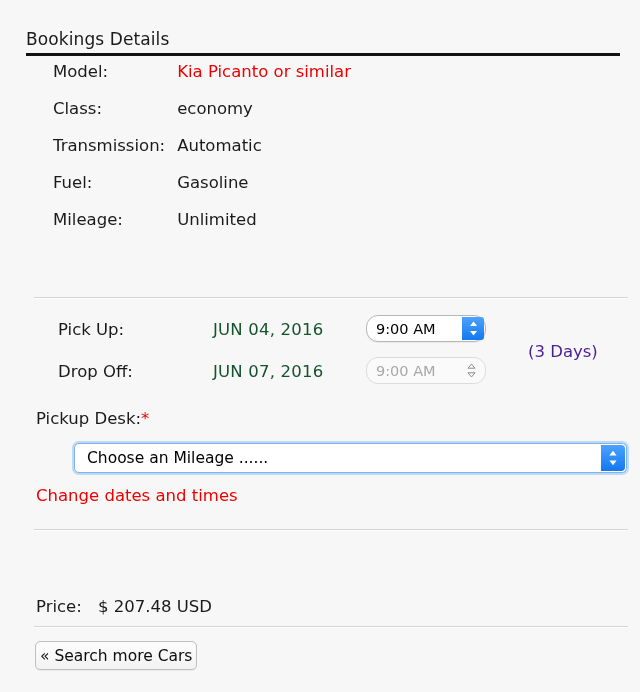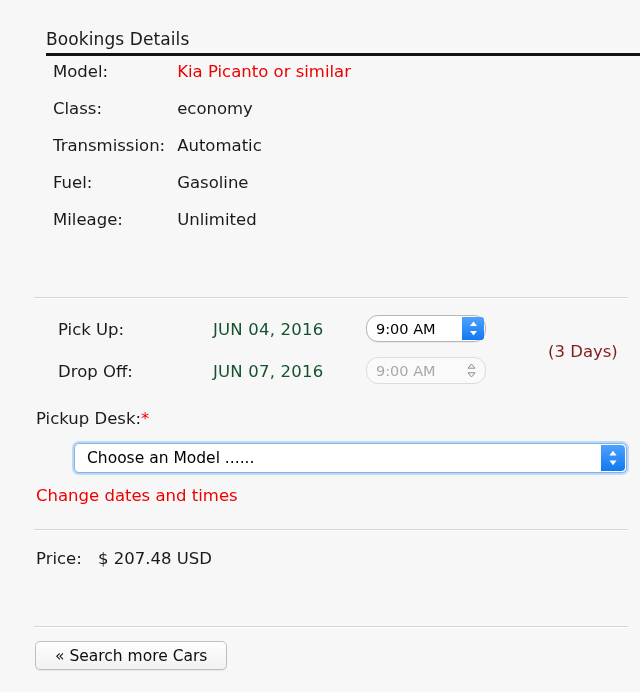--- a/index.html
+++ b/index.html
@@ -22,21 +22,21 @@
     top: 0;
     width: 618px;
     height: 692px;
     background: #f7f7f7;
     box-sizing: border-box;
   }
 
   
   .panel-header {
     position: absolute;
-    left: 24px;
+    left: 4px;
     top: 28px;
     width: 594px;
   }
   .panel-title {
     font-size: 17px;
     font-weight: 400;
     color: #1a1a1a;
     letter-spacing: 0.1px;
     line-height: 22px;
     padding-bottom: 3px;
@@ -165,23 +165,22 @@
     background: transparent;
     right: 3px;
   }
 
   .days-note {
     position: absolute;
     left: 492px;
     top: 24px;
     font-size: 16.5px;
     line-height: 20px;
-    color: #7f1d1d;
-    white-space: nowrap;
-    margin-left: 20px;
+    color: #4c1d95;
+    white-space: nowrap;
   }
 
   
   .desk-label {
     position: absolute;
     left: 14px;
     top: 409px;
     font-size: 16.5px;
     line-height: 20px;
     color: #1a1a1a;
@@ -242,20 +241,21 @@
   
   .price-block {
     position: absolute;
     left: 14px;
     top: 549px;
     width: 560px;
   }
   .price-row {
     position: relative;
     height: 37px;
+    margin-top: 48px;
   }
   .price-key {
     position: absolute;
     left: 0;
     top: 0;
     font-size: 16.5px;
     line-height: 20px;
     color: #1a1a1a;
   }
   .price-val {
@@ -277,21 +277,21 @@
     white-space: nowrap;
   }
 
   
   .search-btn {
     position: absolute;
     left: 13px;
     top: 641px;
     height: 29px;
     box-sizing: border-box;
-    padding: 0 19px;
+    padding: 0 4px;
     display: inline-flex;
     align-items: center;
     background: linear-gradient(#fdfdfd, #f2f2f2);
     border: 1px solid #bfbfbf;
     border-radius: 5px;
     box-shadow: 0 1px 0 rgba(0,0,0,0.06);
     font-size: 15.5px;
     color: #0d0d0d;
     white-space: nowrap;
     cursor: pointer;
@@ -366,21 +366,21 @@
       </div>
     </div>
 
   </div>
 
   <div class="desk-label">
     <span>Pickup Desk:</span><span class="req-star">*</span>
   </div>
 
   <div class="agency-select">
-    <span class="sel-text">Choose an Model ......</span>
+    <span class="sel-text">Choose an Mileage ......</span>
     <span class="stepper">
       <svg width="12" height="18" viewBox="0 0 12 18" aria-hidden="true">
         <path d="M6 1.8 L9.6 6.4 L2.4 6.4 Z" fill="#ffffff"></path>
         <path d="M6 16.2 L9.6 11.6 L2.4 11.6 Z" fill="#ffffff"></path>
       </svg>
     </span>
   </div>
 
   <a class="change-link" href="#">Change dates and times</a>
 

